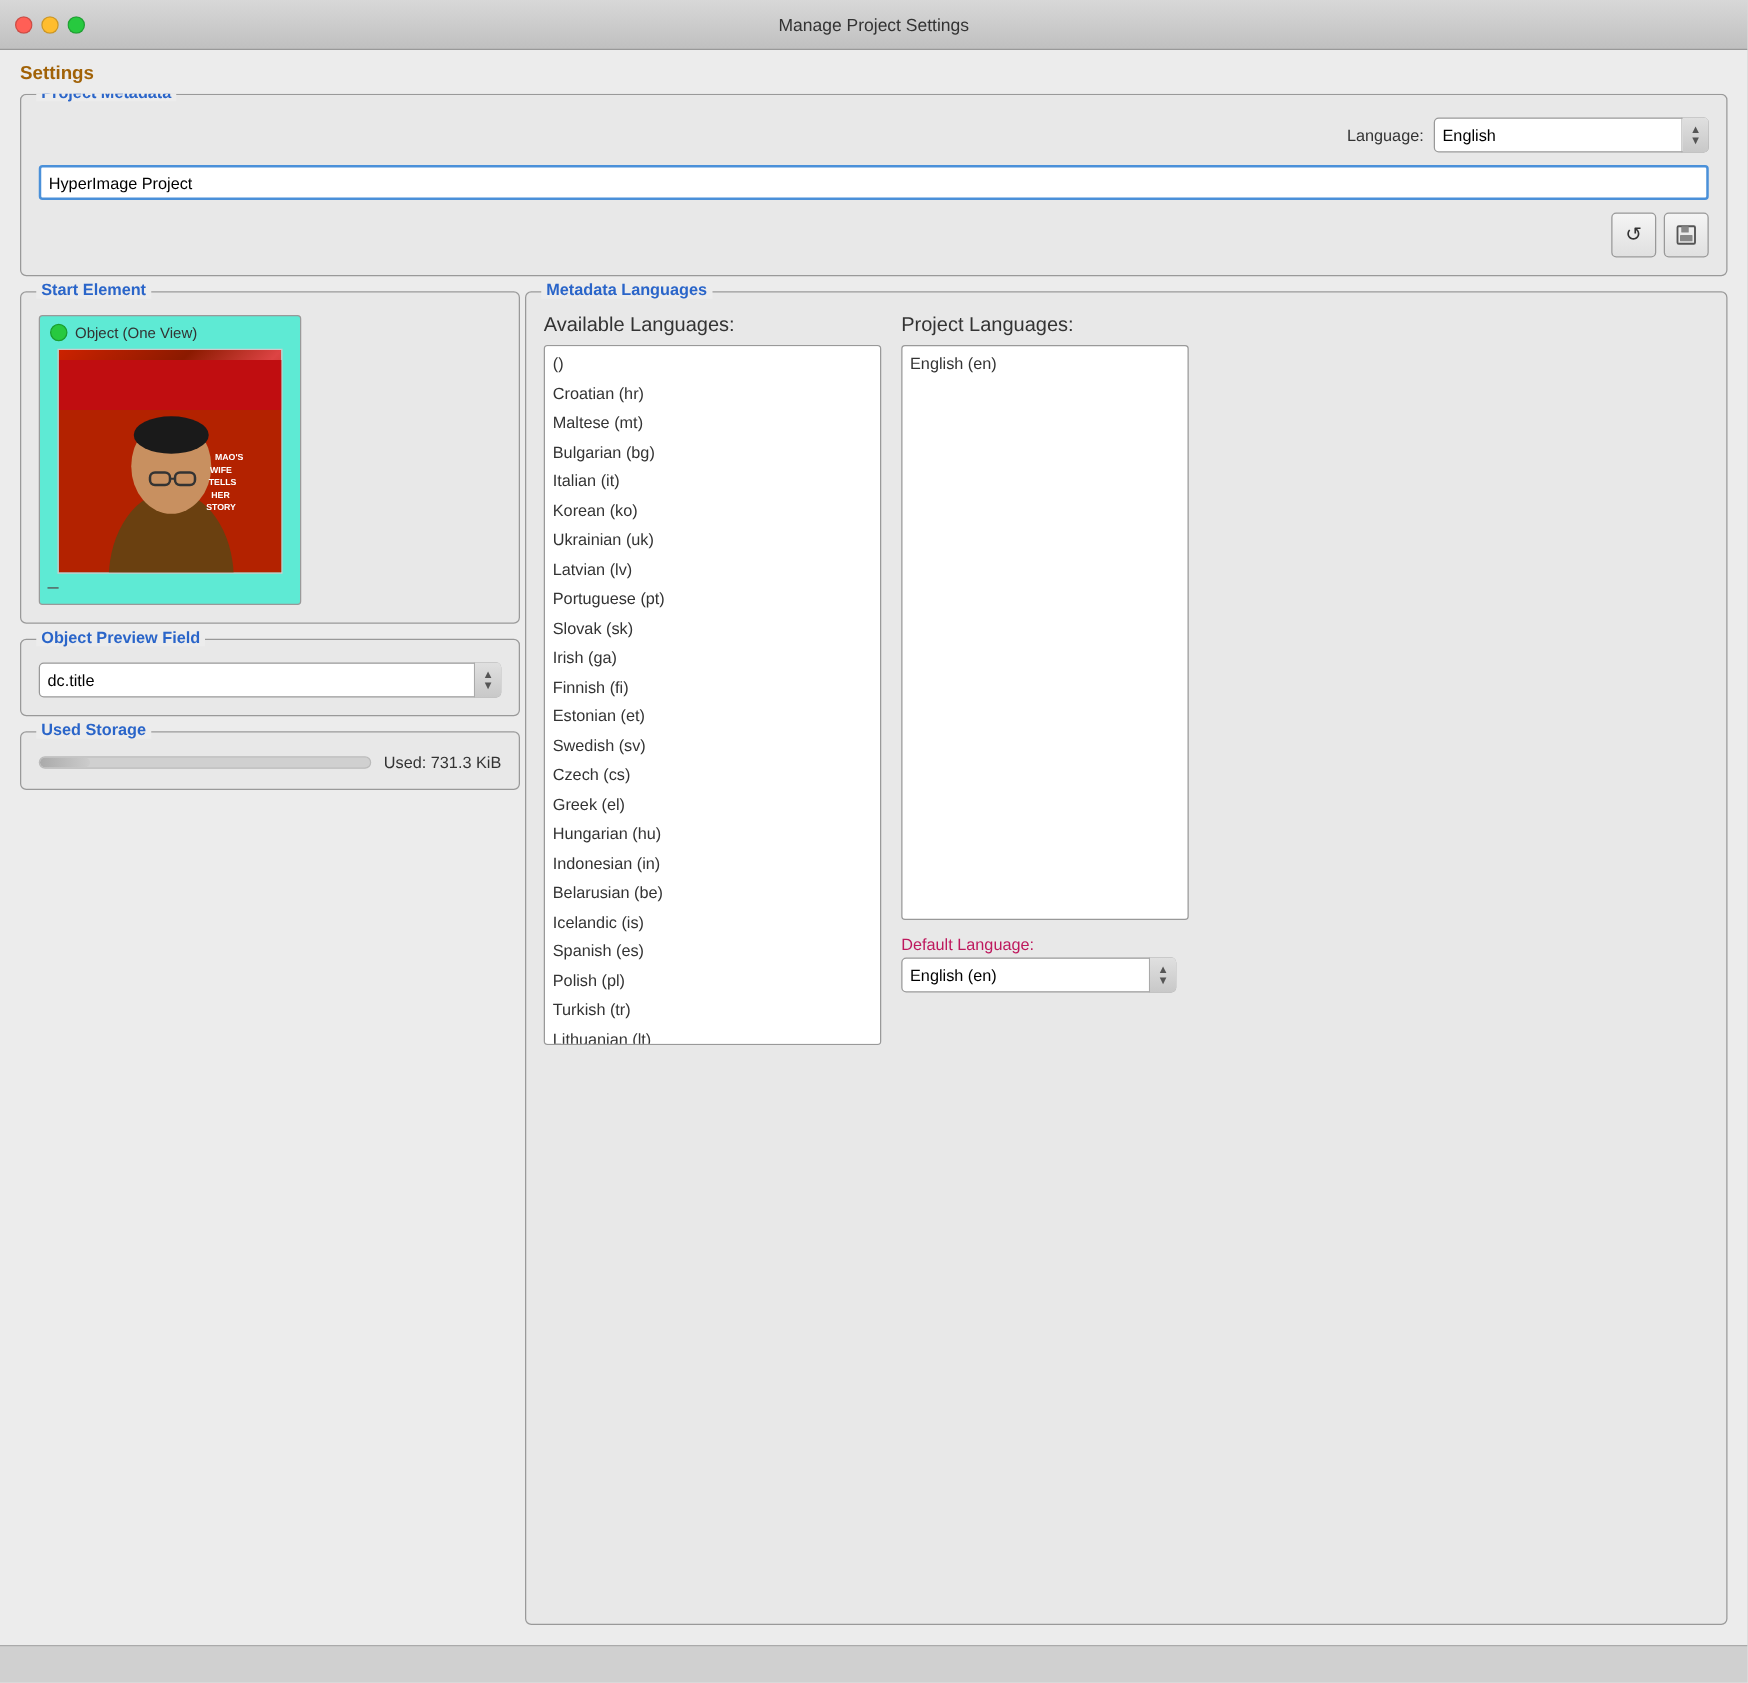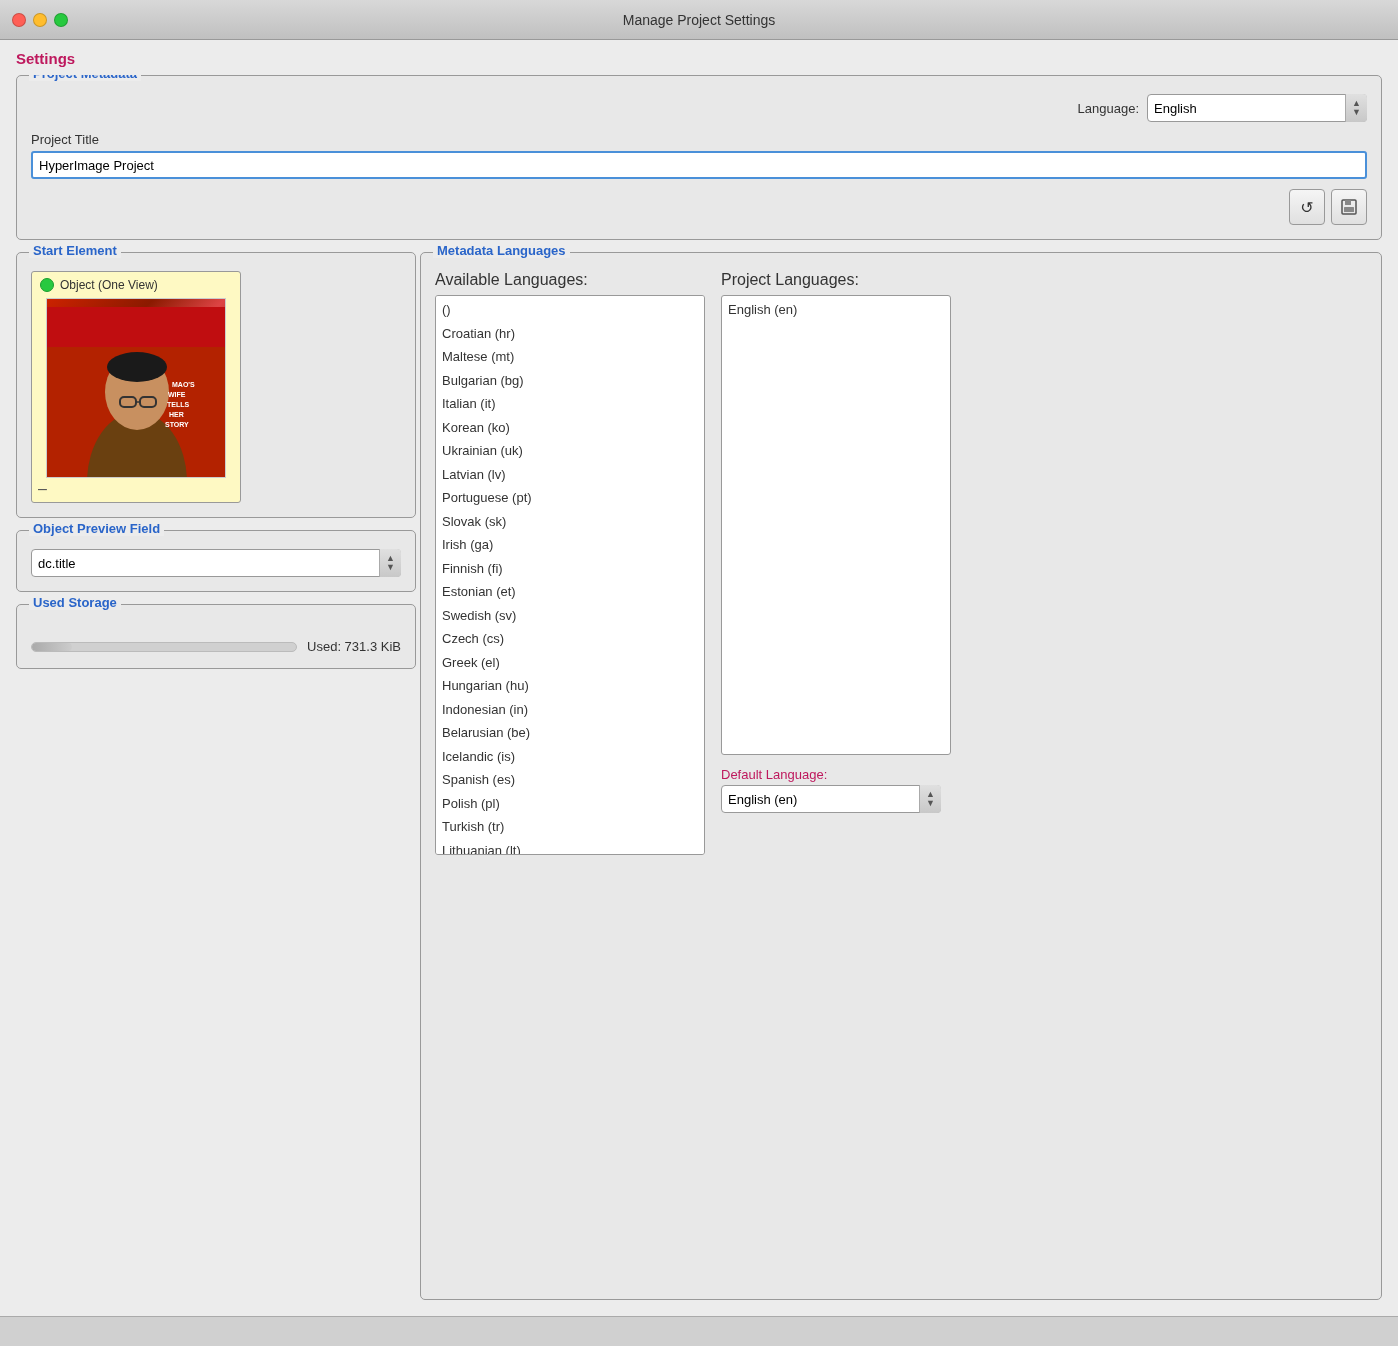--- a/index.html
+++ b/index.html
@@ -50,21 +50,21 @@
     .main-window {
       background: #ececec;
       height: calc(1346px - 40px);
       display: flex;
       flex-direction: column;
     }
 
     .settings-header {
       font-size: 15px;
       font-weight: bold;
-      color: #be185d;
+      color: #a16207;
       padding: 10px 16px 8px 16px;
     }
 
     .content-area {
       flex: 1;
       padding: 0 16px 16px 16px;
       display: flex;
       flex-direction: column;
       gap: 12px;
       overflow: hidden;
@@ -193,21 +193,21 @@
       flex-shrink: 0;
     }
 
     
     .start-element-section {
       padding-top: 18px;
     }
     .start-element-inner {
       border: 1px solid #999;
       border-radius: 3px;
-      background: #fef9c3;
+      background: #5eead4;
       padding: 4px;
       width: 210px;
     }
     .start-element-header-row {
       display: flex;
       align-items: center;
       gap: 6px;
       padding: 2px 4px;
       margin-bottom: 4px;
     }
@@ -257,21 +257,21 @@
       padding: 2px 0 0 2px;
     }
 
     
     .object-preview-section {
       padding-top: 18px;
     }
 
     
     .used-storage-section {
-      padding-top: 26px;
+      padding-top: 8px;
     }
     .storage-bar-row {
       display: flex;
       align-items: center;
       gap: 10px;
       margin-top: 8px;
     }
     .storage-bar-bg {
       flex: 1;
       height: 10px;
@@ -399,21 +399,20 @@
           <select>
             <option>English</option>
             <option>German (de)</option>
             <option>French (fr)</option>
             <option>Spanish (es)</option>
           </select>
           <div class="select-chevron">▲<br>▼</div>
         </div>
       </div>
 
-      <div class="project-title-label">Project Title</div>
       <input class="project-title-input" type="text" value="HyperImage Project" style="">
 
       <div class="metadata-buttons">
         <button class="icon-button" title="Reset">↺</button>
         <button class="icon-button" title="Save">
           <svg width="18" height="18" viewBox="0 0 18 18">
             <rect x="2" y="2" width="14" height="14" rx="1" fill="none" stroke="#555" stroke-width="1.5"></rect>
             <rect x="5" y="2" width="6" height="5" rx="0.5" fill="#888"></rect>
             <rect x="4" y="9" width="10" height="5" rx="0.5" fill="#888"></rect>
           </svg>

